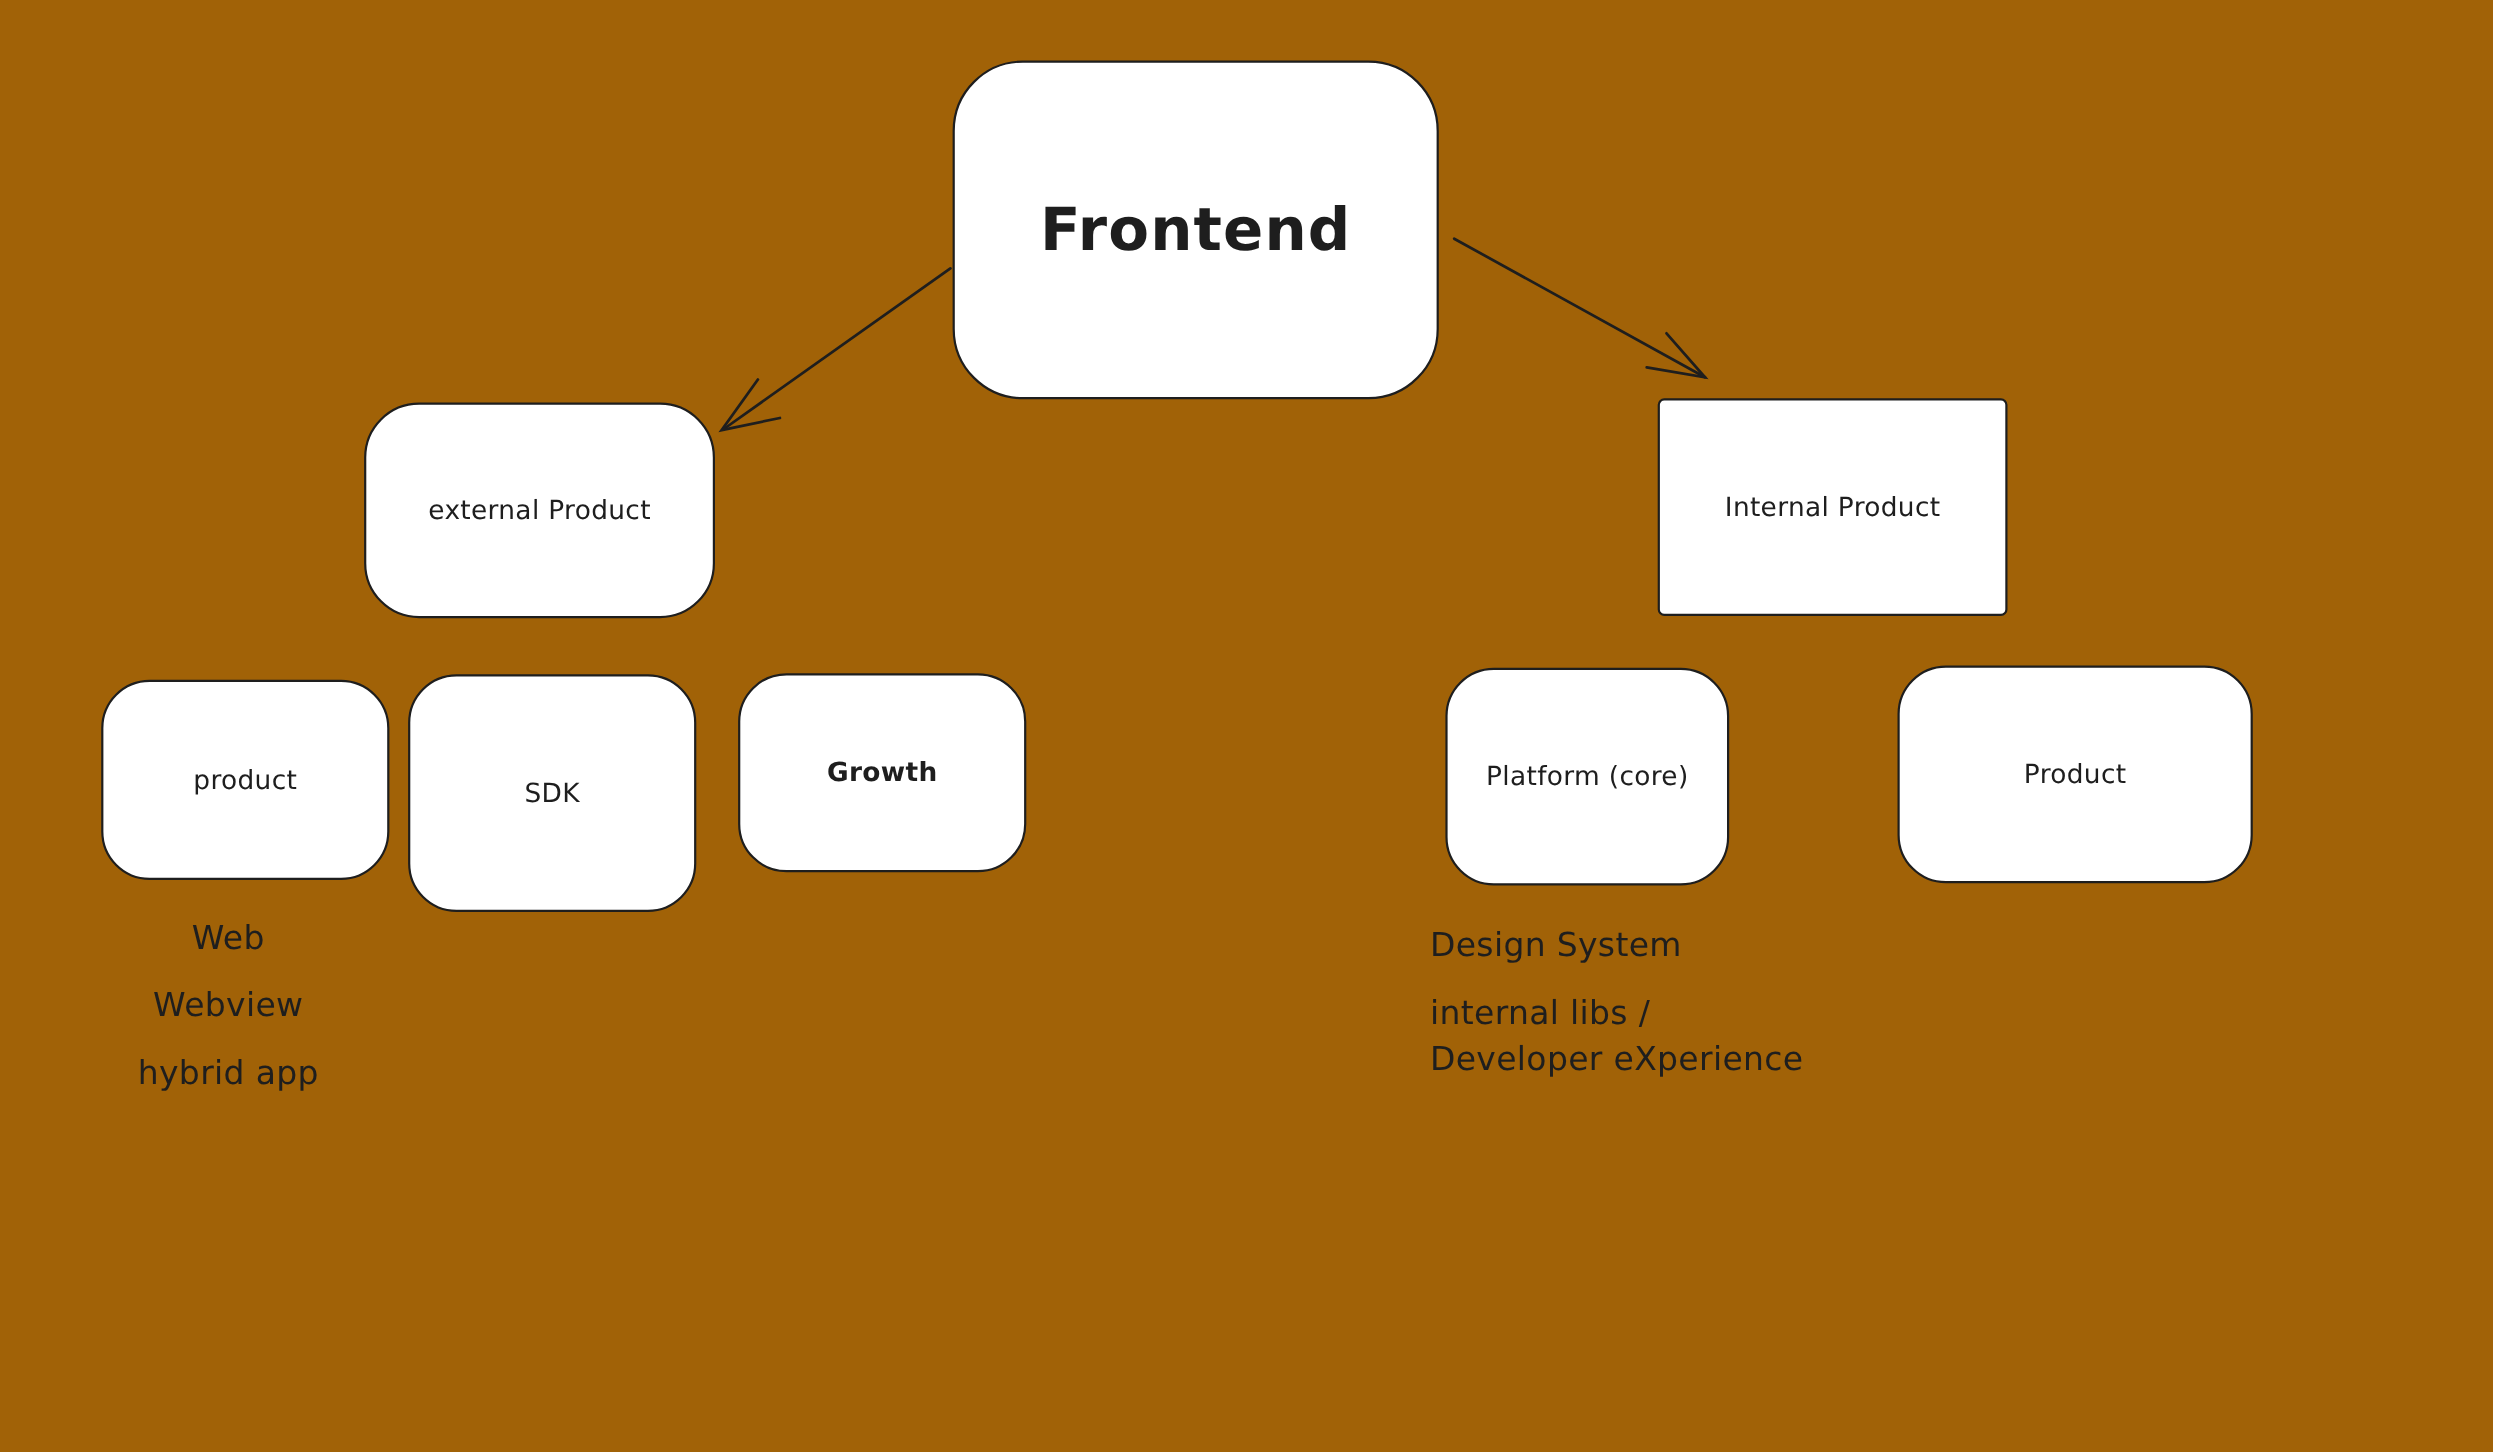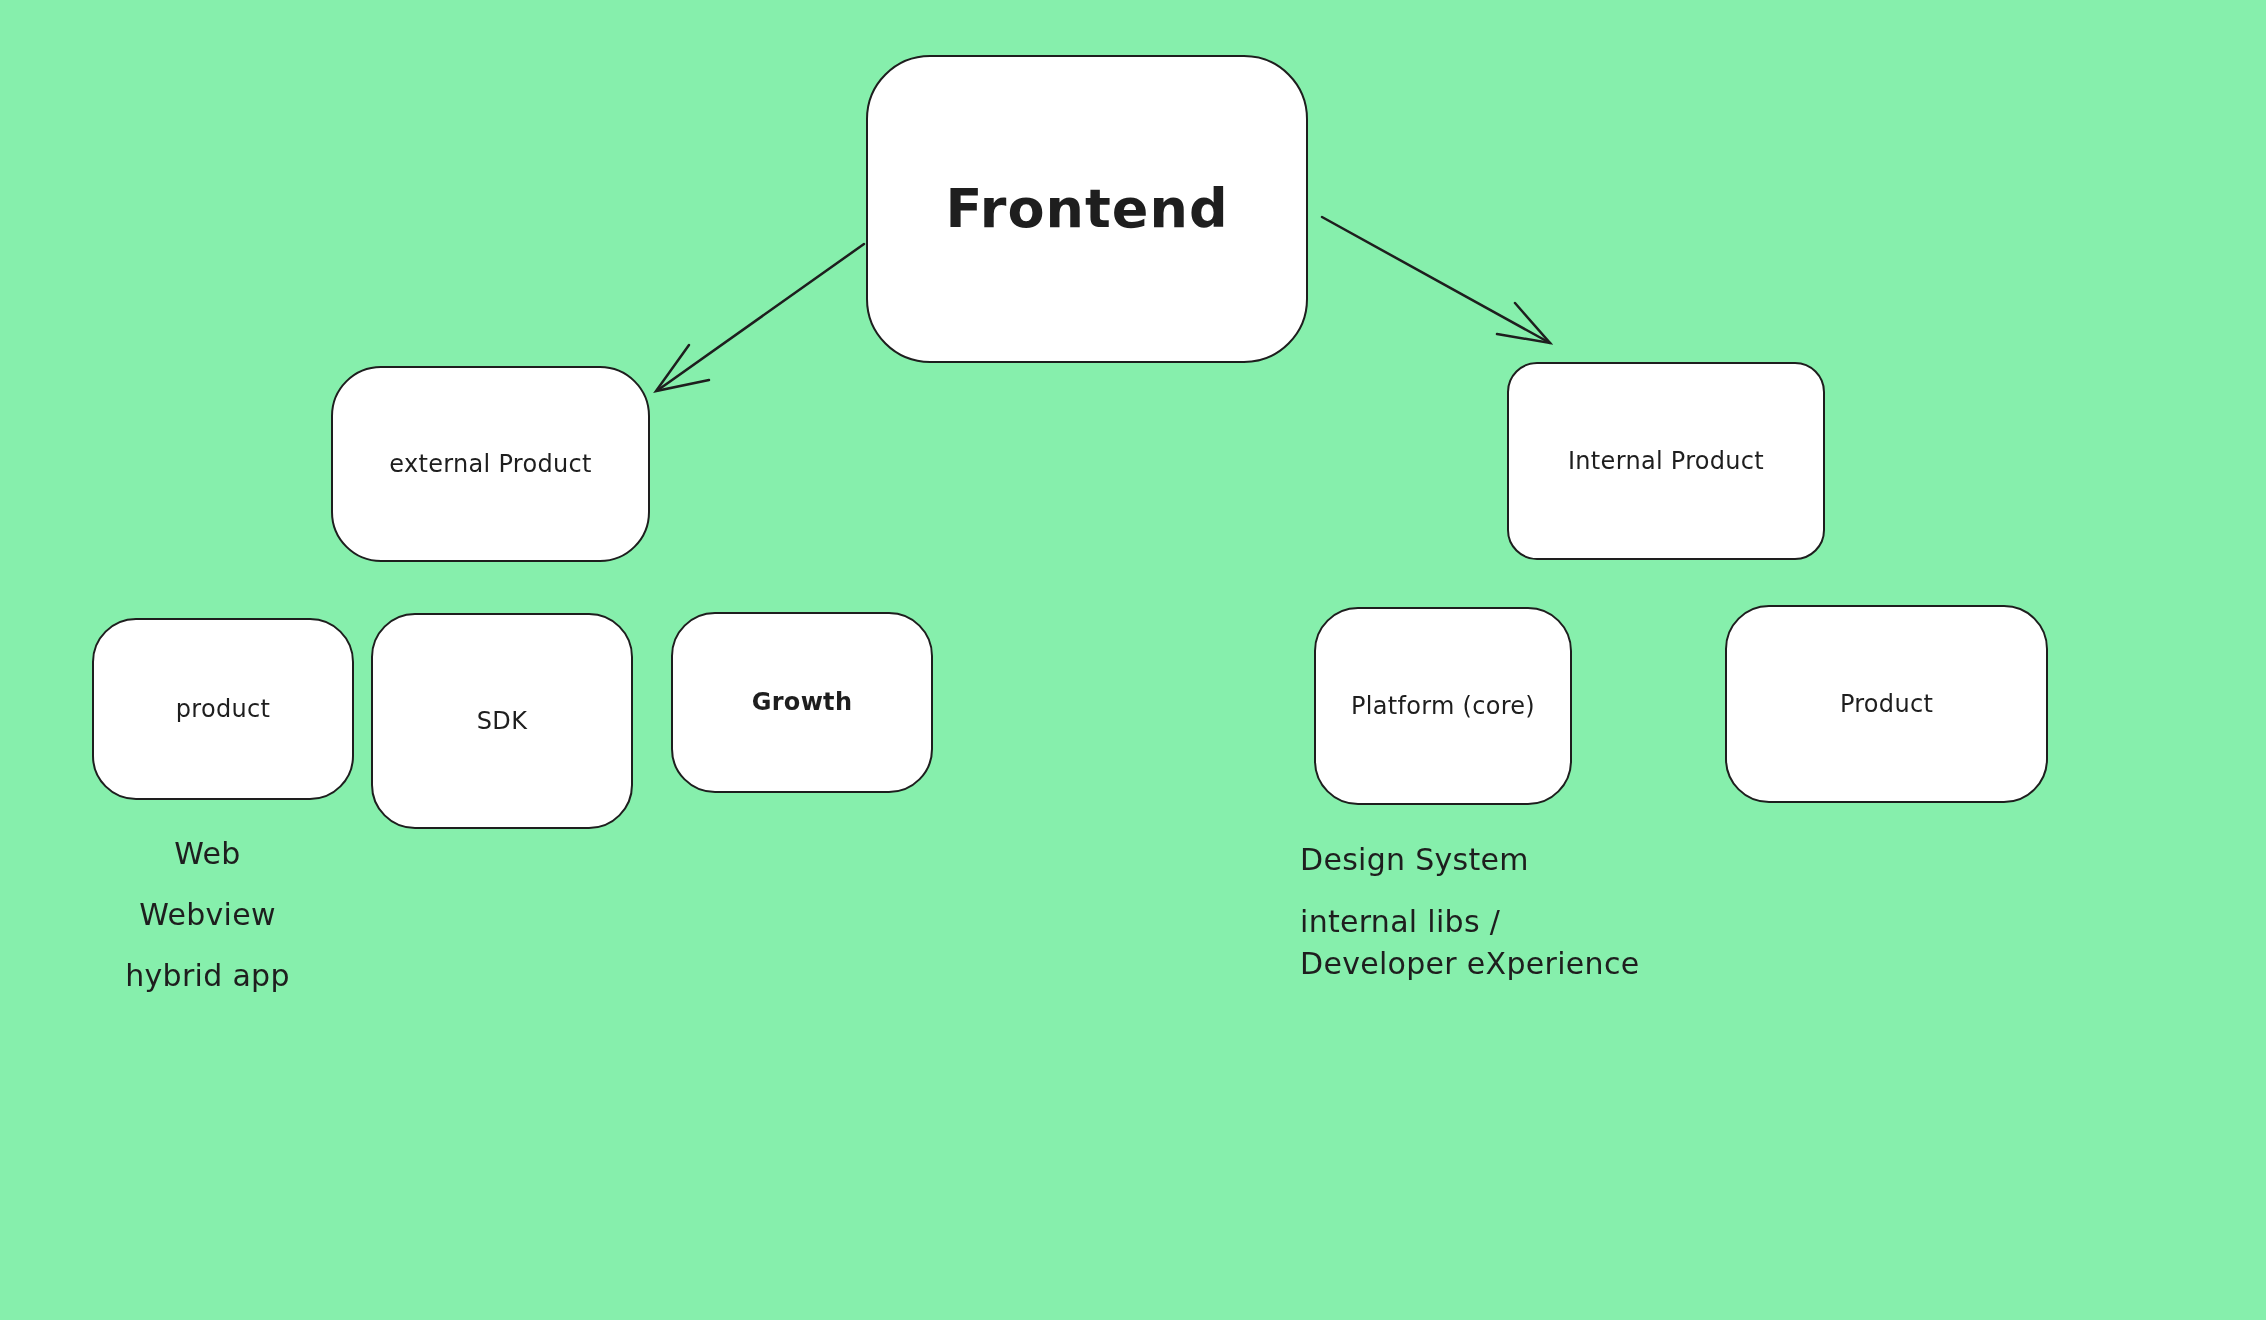--- a/index.html
+++ b/index.html
@@ -4,21 +4,21 @@
 <style>
   html, body {
     margin: 0;
     padding: 0;
     background: #ffffff;
   }
   .canvas {
     position: relative;
     width: 2266px;
     height: 1320px;
-    background: #86efac;
+    background: #a16207;
     font-family: "DejaVu Sans", sans-serif;
     color: #1e1e1e;
     overflow: hidden;
   }
   .edges-layer {
     position: absolute;
     left: 0;
     top: 0;
     width: 2266px;
     height: 1320px;
@@ -49,21 +49,21 @@
     height: 308px;
     border-radius: 64px;
   }
   .node-frontend .node-label {
     font-size: 54px;
     font-weight: 700;
     letter-spacing: 1px;
   }
   
   .node-external  { left: 331px;  top: 366px; width: 319px; height: 196px; border-radius: 50px; }
-  .node-internal  { left: 1507px; top: 362px; width: 318px; height: 198px; border-radius: 30px; }
+  .node-internal  { left: 1507px; top: 362px; width: 318px; height: 198px; border-radius: 6px; }
   
   .node-product-ext { left: 92px;  top: 618px; width: 262px; height: 182px; border-radius: 44px; }
   .node-sdk         { left: 371px; top: 613px; width: 262px; height: 216px; border-radius: 44px; }
   .node-growth      { left: 671px; top: 612px; width: 262px; height: 181px; border-radius: 44px; font-weight: bold; }
   
   .node-platform    { left: 1314px; top: 607px; width: 258px; height: 198px; border-radius: 44px; }
   .node-product-int { left: 1725px; top: 605px; width: 323px; height: 198px; border-radius: 44px; }
 
   .notes {
     position: absolute;

